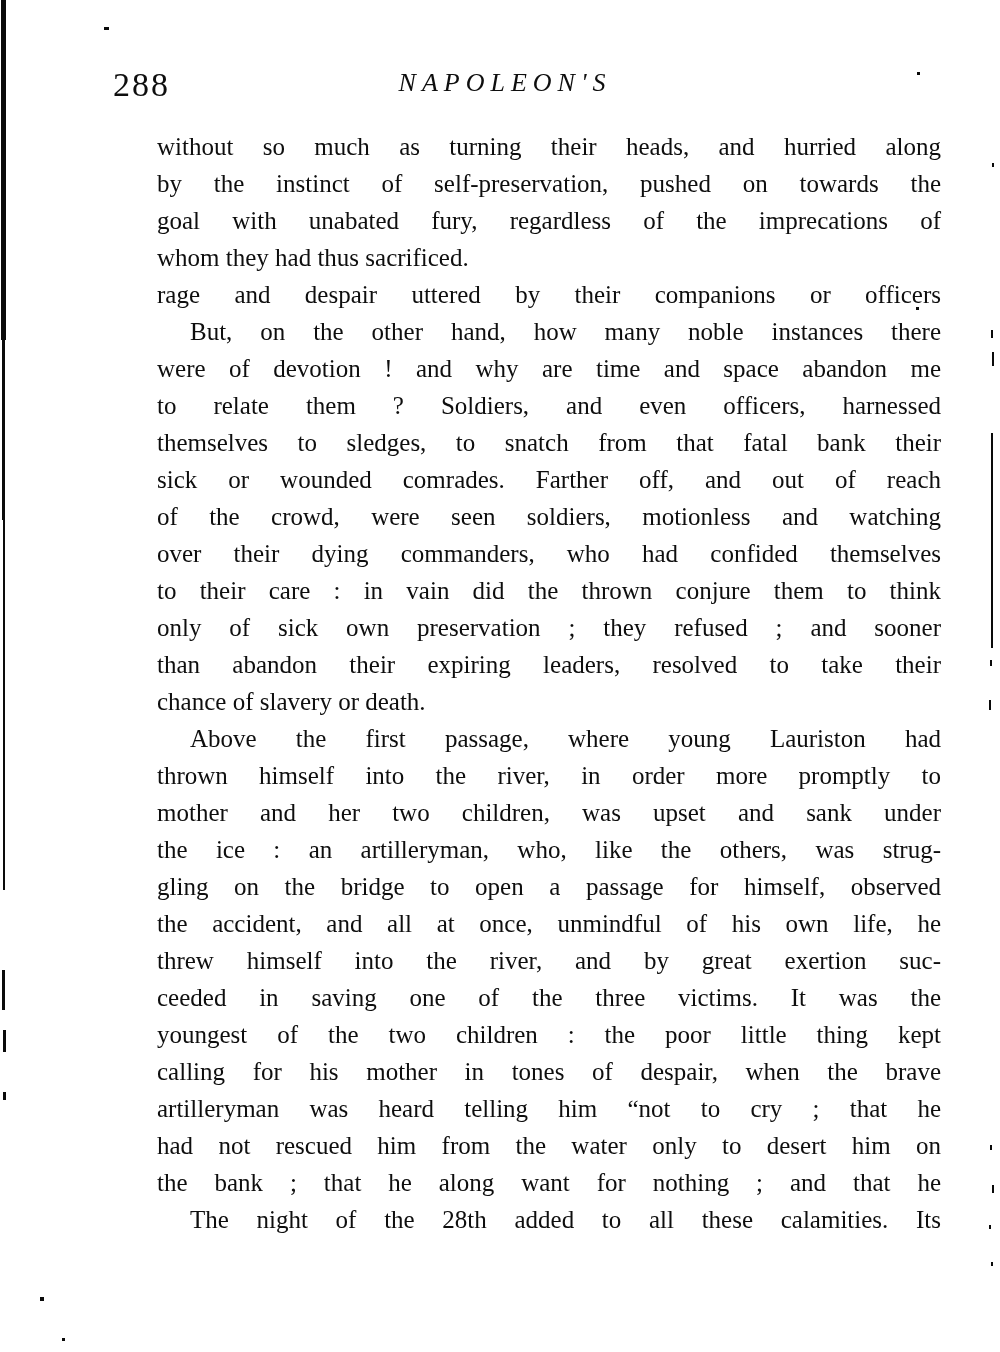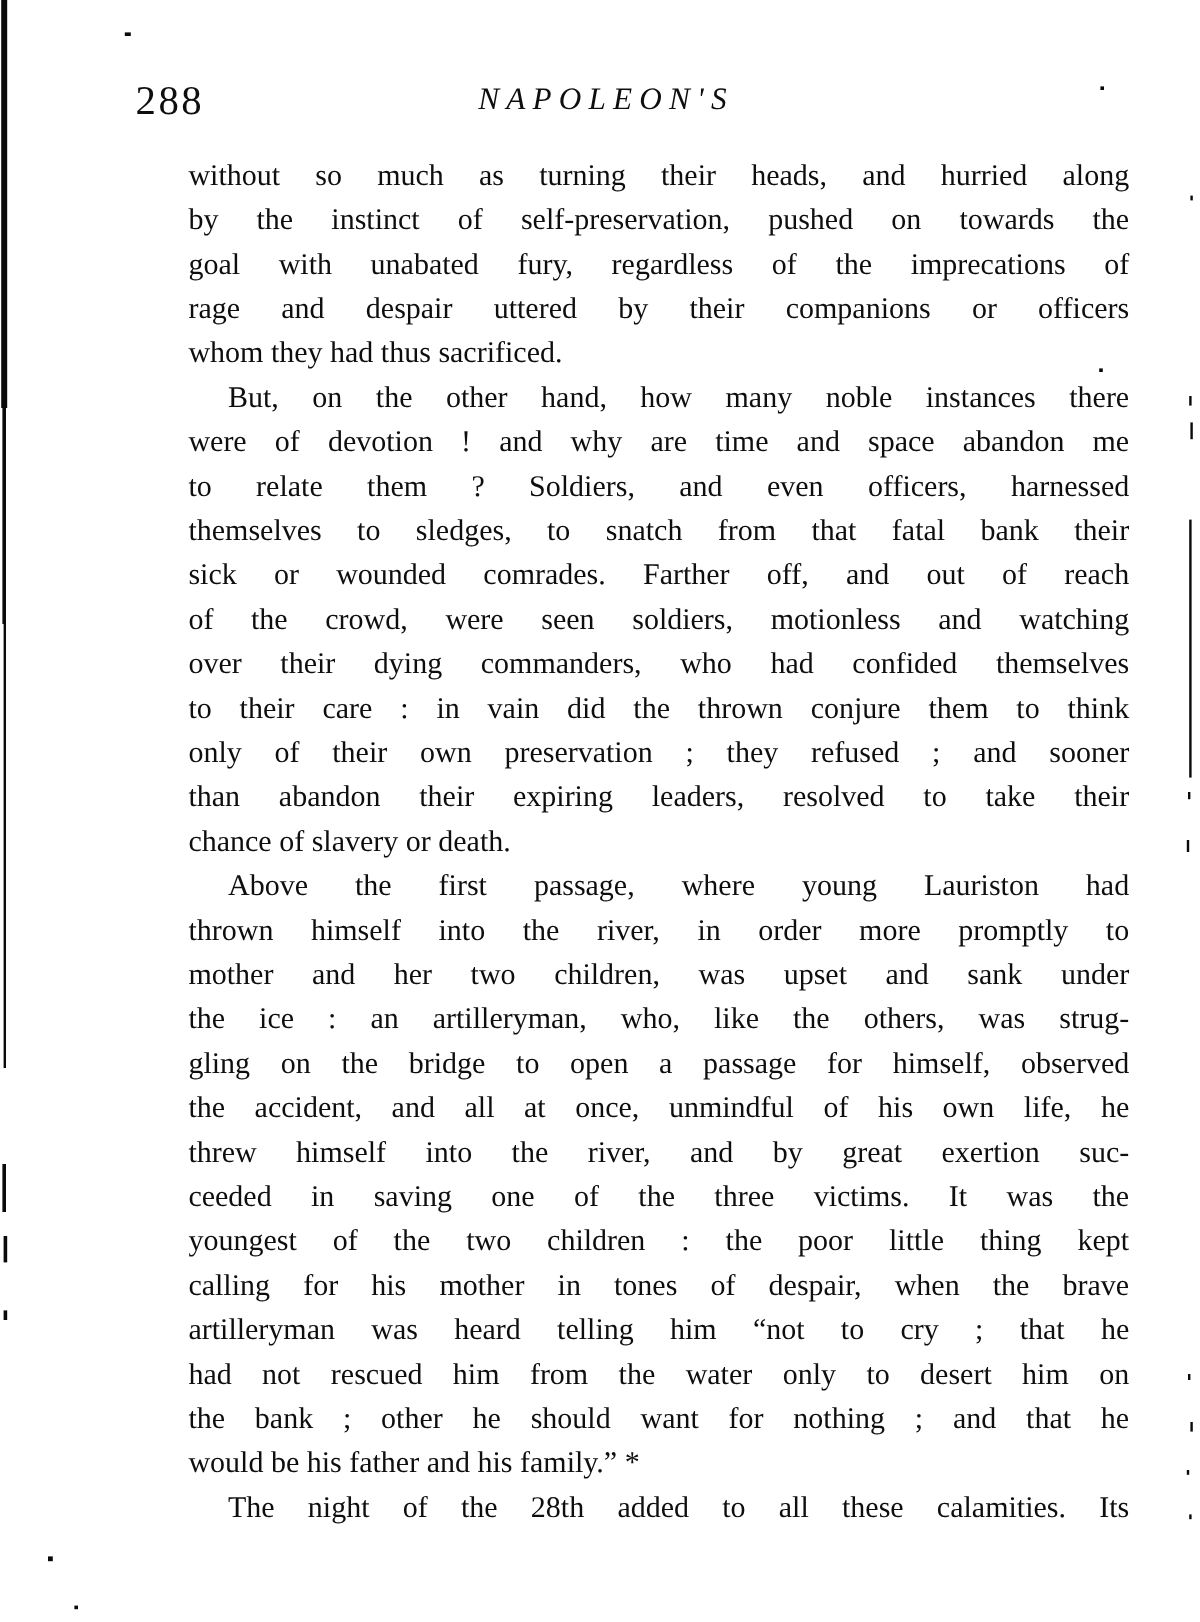--- a/index.html
+++ b/index.html
@@ -59,51 +59,50 @@
 <div class="page-header">
   <span class="page-number">288</span>
   <span class="running-title">NAPOLEON'S</span>
 </div>
 
 <div class="text-block">
     <div class="para">
       <div class="line">without so much as turning their heads, and hurried along</div>
       <div class="line">by the instinct of self-preservation, pushed on towards the</div>
       <div class="line">goal with unabated fury, regardless of the imprecations of</div>
+      <div class="line lastline">whom they had thus sacrificed.</div>
       <div class="line">rage and despair uttered by their companions or officers</div>
-      <div class="line lastline">whom they had thus sacrificed.</div>
     </div>
     <div class="para">
       <div class="line indent">But, on the other hand, how many noble instances there</div>
       <div class="line">were of devotion ! and why are time and space abandon me</div>
       <div class="line">to relate them ? Soldiers, and even officers, harnessed</div>
       <div class="line">themselves to sledges, to snatch from that fatal bank their</div>
       <div class="line">sick or wounded comrades. Farther off, and out of reach</div>
       <div class="line">of the crowd, were seen soldiers, motionless and watching</div>
       <div class="line">over their dying commanders, who had confided themselves</div>
       <div class="line">to their care : in vain did the thrown conjure them to think</div>
-      <div class="line">only of their own preservation ; they refused ; and sooner</div>
+      <div class="line">only of sick own preservation ; they refused ; and sooner</div>
       <div class="line">than abandon their expiring leaders, resolved to take their</div>
       <div class="line lastline">chance of slavery or death.</div>
     </div>
     <div class="para">
       <div class="line indent">Above the first passage, where young Lauriston had</div>
       <div class="line">thrown himself into the river, in order more promptly to</div>
       <div class="line">mother and her two children, was upset and sank under</div>
       <div class="line">the ice : an artilleryman, who, like the others, was strug-</div>
       <div class="line">gling on the bridge to open a passage for himself, observed</div>
       <div class="line">the accident, and all at once, unmindful of his own life, he</div>
       <div class="line">threw himself into the river, and by great exertion suc-</div>
       <div class="line">ceeded in saving one of the three victims. It was the</div>
       <div class="line">youngest of the two children : the poor little thing kept</div>
       <div class="line">calling for his mother in tones of despair, when the brave</div>
       <div class="line">artilleryman was heard telling him “not to cry ; that he</div>
       <div class="line">had not rescued him from the water only to desert him on</div>
-      <div class="line">the bank ; other he should want for nothing ; and that he</div>
-      <div class="line lastline">would be his father and his family.” *</div>
+      <div class="line">the bank ; that he along want for nothing ; and that he</div>
     </div>
     <div class="para">
       <div class="line indent">The night of the 28th added to all these calamities. Its</div>
     </div>
   </div>
 
 <div class="art" style="left:1px;top:0;width:5px;height:340px;"></div>
 <div class="art" style="left:2px;top:340px;width:3px;height:180px;"></div>
 <div class="art" style="left:3px;top:520px;width:2px;height:370px;"></div>
 <div class="art" style="left:2px;top:970px;width:3px;height:40px;"></div>

